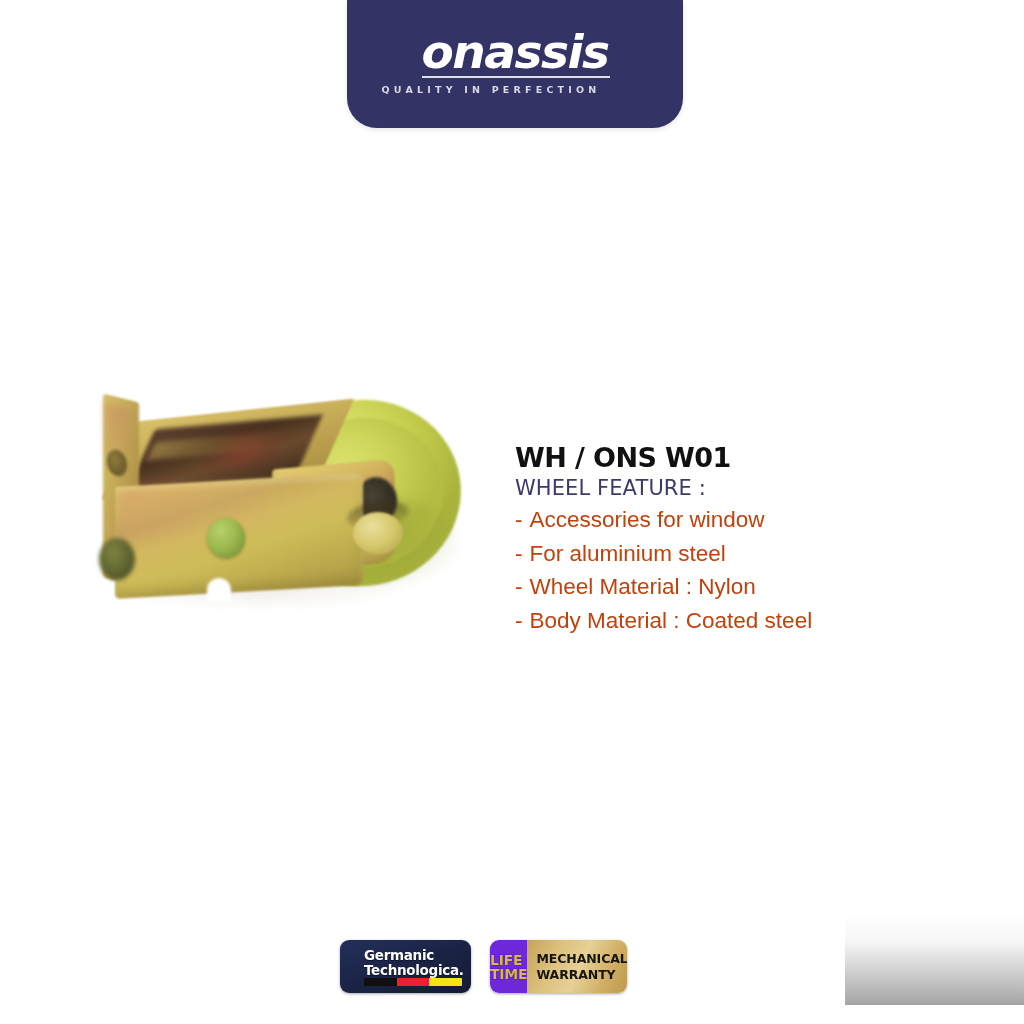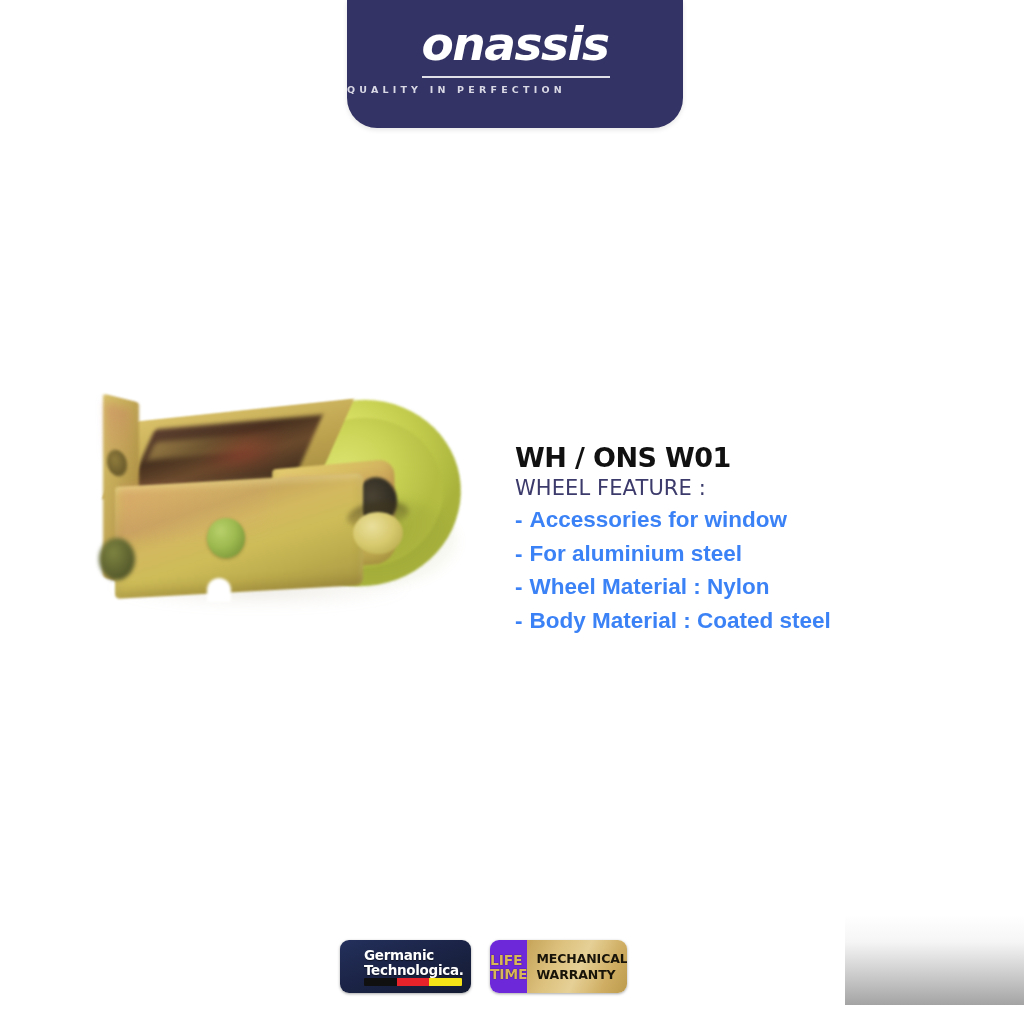--- a/index.html
+++ b/index.html
@@ -33,21 +33,21 @@
     width: 336px;
     height: 128px;
     background: #343365;
     border-radius: 0 0 30px 30px;
     box-shadow: 0 2px 5px rgba(0,0,0,0.10);
     overflow: hidden;
   }
   #brand-wordmark {
     position: absolute;
     left: 0;
-    top: 20px;
+    top: 28px;
     width: 336px;
     text-align: center;
     color: #ffffff;
     font-family: "DejaVu Sans", sans-serif;
     font-size: 47px;
     font-weight: bold;
     font-style: italic;
     letter-spacing: -1.5px;
     line-height: 1;
     white-space: nowrap;
@@ -59,20 +59,21 @@
     width: 188px;
     height: 2px;
     background: #ffffff;
     opacity: 0.85;
   }
   #brand-tagline {
     position: absolute;
     left: 0;
     top: 84px;
     width: 288px;
+    text-align: center;
     color: #d9d9e6;
     font-size: 9.5px;
     font-weight: bold;
     letter-spacing: 4.2px;
     white-space: nowrap;
     font-family: "DejaVu Sans", sans-serif;
   }
 
   
   #product-photo {
@@ -282,25 +283,24 @@
     font-family: "DejaVu Sans", sans-serif;
     white-space: nowrap;
   }
   #feature-list {
     list-style: none;
     margin: 0;
     padding: 0;
   }
   #feature-list li {
     font-size: 22.5px;
-    color: #3b82f6;
+    color: #c2410c;
     line-height: 1.49;
     white-space: nowrap;
     font-family: "Liberation Sans", sans-serif;
-    font-weight: bold;
   }
   #feature-list li .dash { margin-right: 7px; }
 
   
   #badge-row {
     position: absolute;
     left: 340px;
     top: 940px;
     width: 290px;
     height: 54px;

